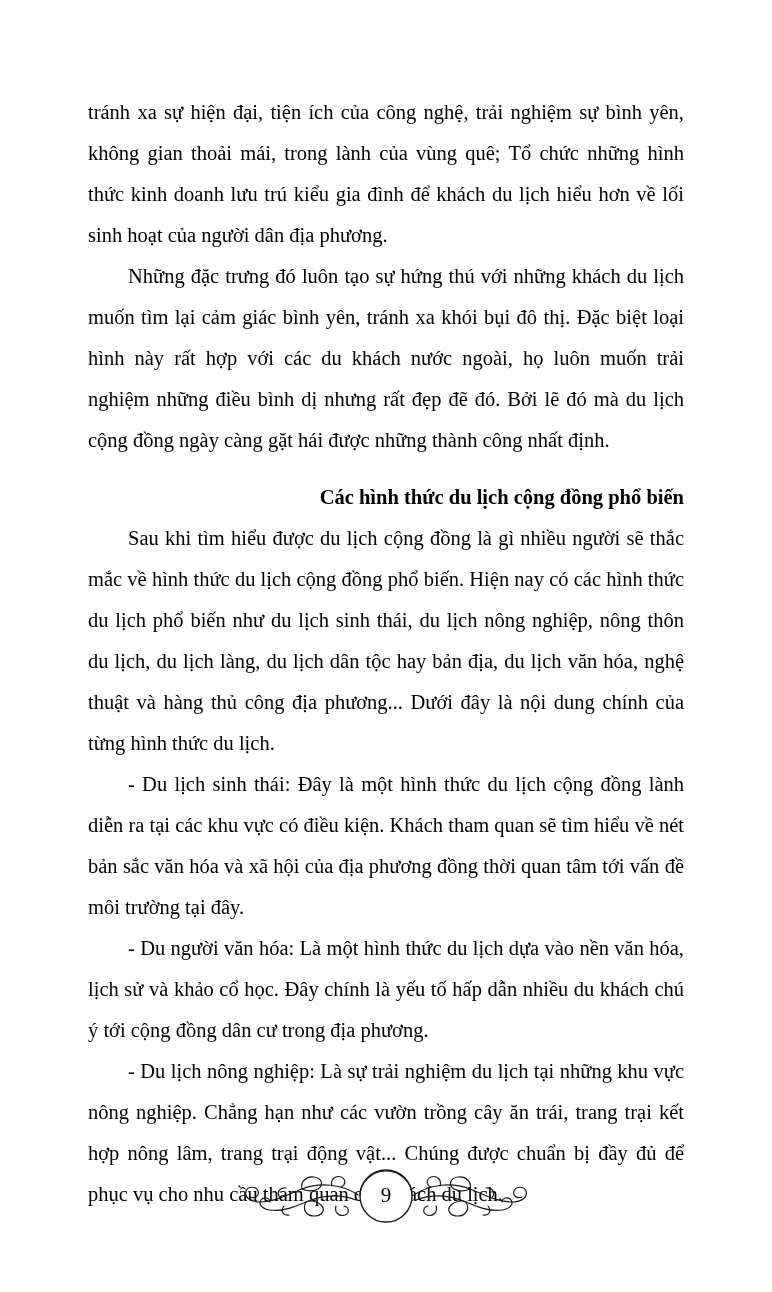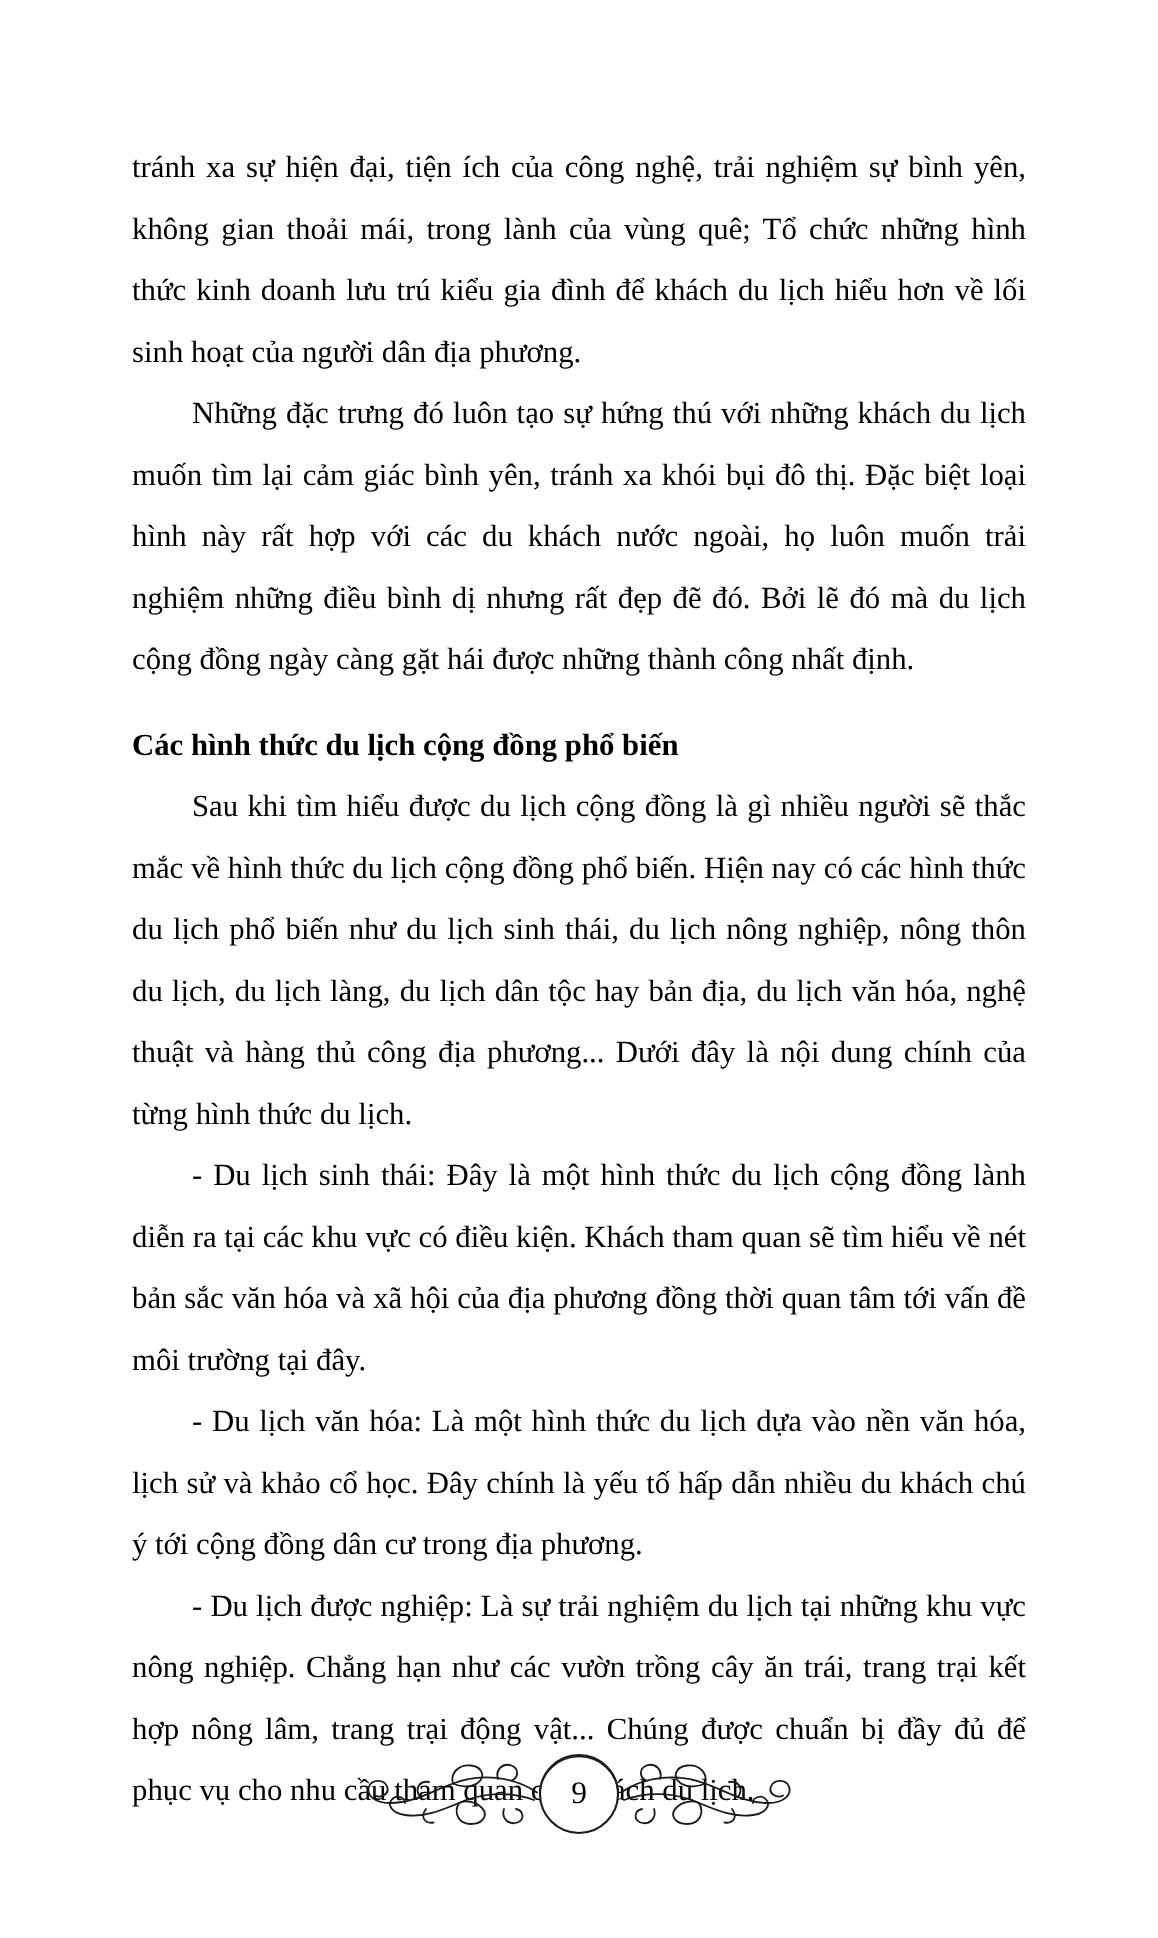--- a/index.html
+++ b/index.html
@@ -38,21 +38,21 @@
   }
   .para.noindent {
     text-indent: 0;
   }
   .heading {
     font-size: 20.5px;
     line-height: 41px;
     font-weight: bold;
     margin: 0;
     margin-top: 16px;
-    text-align: left;
+    text-align: right;
   }
   .lead {
     font-weight: normal;
   }
   .footer {
     position: absolute;
     left: 0;
     bottom: 52px;
     width: 772px;
     height: 86px;
@@ -91,23 +91,23 @@
   <p class="body-text para noindent">tránh xa sự hiện đại, tiện ích của công nghệ, trải nghiệm sự bình yên, không gian thoải mái, trong lành của vùng quê; Tổ chức những hình thức kinh doanh lưu trú kiểu gia đình để khách du lịch hiểu hơn về lối sinh hoạt của người dân địa phương.</p>
 
   <p class="body-text para">Những đặc trưng đó luôn tạo sự hứng thú với những khách du lịch muốn tìm lại cảm giác bình yên, tránh xa khói bụi đô thị. Đặc biệt loại hình này rất hợp với các du khách nước ngoài, họ luôn muốn trải nghiệm những điều bình dị nhưng rất đẹp đẽ đó. Bởi lẽ đó mà du lịch cộng đồng ngày càng gặt hái được những thành công nhất định.</p>
 
   <h2 class="heading">Các hình thức du lịch cộng đồng phổ biến</h2>
 
   <p class="body-text para">Sau khi tìm hiểu được du lịch cộng đồng là gì nhiều người sẽ thắc mắc về hình thức du lịch cộng đồng phổ biến. Hiện nay có các hình thức du lịch phổ biến như du lịch sinh thái, du lịch nông nghiệp, nông thôn du lịch, du lịch làng, du lịch dân tộc hay bản địa, du lịch văn hóa, nghệ thuật và hàng thủ công địa phương... Dưới đây là nội dung chính của từng hình thức du lịch.</p>
 
   <p class="body-text para"><span class="lead">- Du lịch sinh thái:</span><span> Đây là một hình thức du lịch cộng đồng lành diễn ra tại các khu vực có điều kiện. Khách tham quan sẽ tìm hiểu về nét bản sắc văn hóa và xã hội của địa phương đồng thời quan tâm tới vấn đề môi trường tại đây.</span></p>
 
-  <p class="body-text para"><span class="lead">- Du lịch văn hóa:</span><span> Là một hình thức du lịch dựa vào nền văn hóa, lịch sử và khảo cổ học. Đây chính là yếu tố hấp dẫn nhiều du khách chú ý tới cộng đồng dân cư trong địa phương.</span></p>
+  <p class="body-text para"><span class="lead">- Du người văn hóa:</span><span> Là một hình thức du lịch dựa vào nền văn hóa, lịch sử và khảo cổ học. Đây chính là yếu tố hấp dẫn nhiều du khách chú ý tới cộng đồng dân cư trong địa phương.</span></p>
 
-  <p class="body-text para"><span class="lead">- Du lịch được nghiệp:</span><span> Là sự trải nghiệm du lịch tại những khu vực nông nghiệp. Chẳng hạn như các vườn trồng cây ăn trái, trang trại kết hợp nông lâm, trang trại động vật... Chúng được chuẩn bị đầy đủ để phục vụ cho nhu cầu tham quan của khách du lịch.</span></p>
+  <p class="body-text para"><span class="lead">- Du lịch nông nghiệp:</span><span> Là sự trải nghiệm du lịch tại những khu vực nông nghiệp. Chẳng hạn như các vườn trồng cây ăn trái, trang trại kết hợp nông lâm, trang trại động vật... Chúng được chuẩn bị đầy đủ để phục vụ cho nhu cầu tham quan của khách du lịch.</span></p>
 
 </div>
 
 <div class="footer">
   <div class="ornament">
     <svg width="300" height="70" viewBox="0 0 300 70" xmlns="http://www.w3.org/2000/svg">
       <g fill="none" stroke="#1a1a1a" stroke-width="1.2" stroke-linecap="round">
 
         <path d="M122 33 C106 22, 84 20, 66 27 C52 32, 40 40, 24 40 C14 40, 8 35, 10 29 C12 24, 20 24, 22 29 C24 34, 18 37, 14 35"></path>
         <path d="M120 38 C104 32, 86 33, 70 40 C58 45, 46 50, 34 48 C26 47, 22 42, 25 38 C28 34, 34 36, 34 40"></path>

